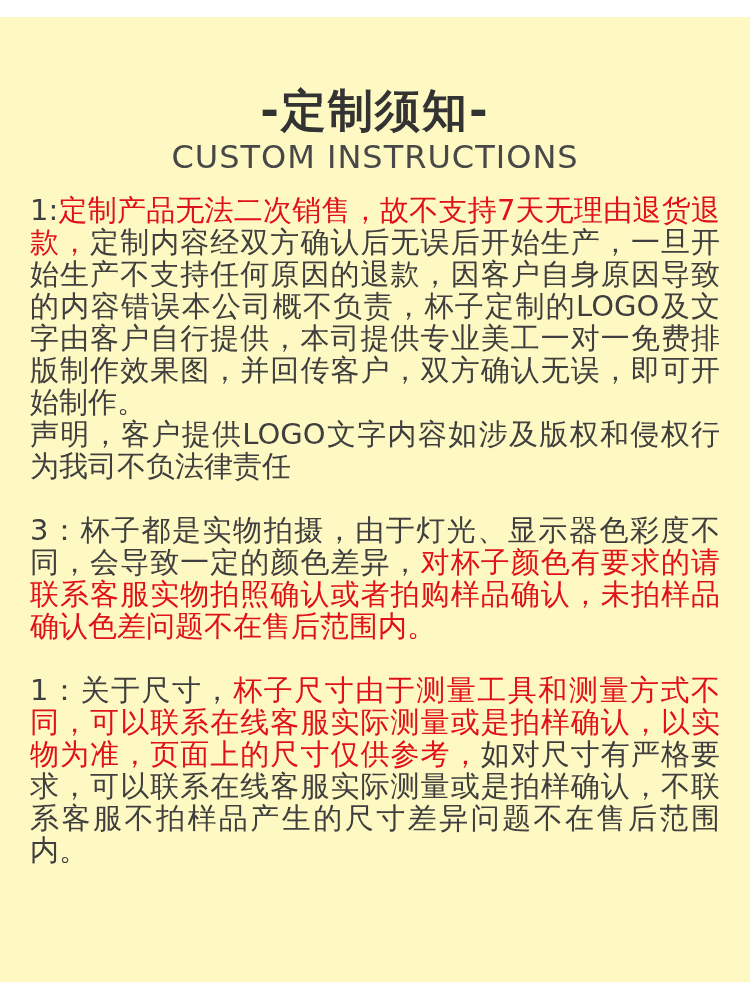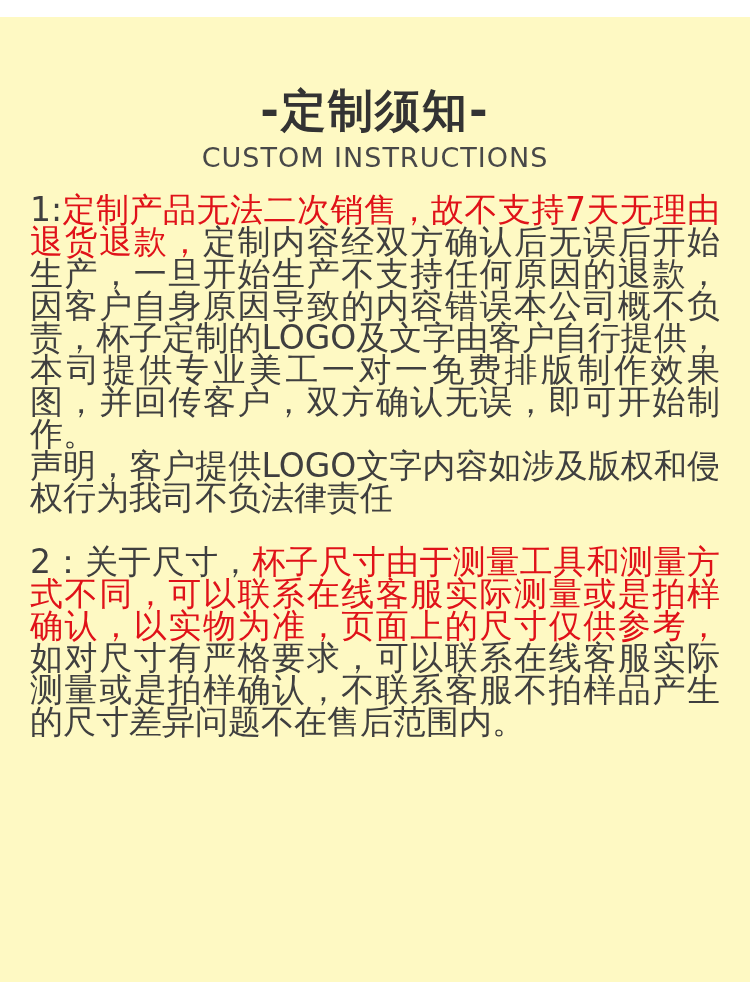--- a/index.html
+++ b/index.html
@@ -26,32 +26,32 @@
   }
   .title {
     font-size: 45px;
     line-height: 47px;
     font-weight: 700;
     color: var(--heading-color);
     letter-spacing: 2px;
   }
   .subtitle {
     margin-top: 9px;
-    font-size: 27px;
+    font-size: 32px;
     line-height: 29px;
     font-weight: 400;
     color: #484848;
     letter-spacing: 1px;
   }
   .content {
     padding: 22px 30px 0 30px;
   }
   .para {
     margin: 0 0 32px 0;
-    font-size: 33px;
+    font-size: 29px;
     line-height: 32px;
     color: var(--body-color);
     text-align: justify;
     white-space: pre-wrap;
     word-break: break-all;
   }
   .para:last-child { margin-bottom: 0; }
   .seg { color: var(--body-color); }
   .seg.red { color: var(--red-color); }
 </style>
@@ -59,15 +59,16 @@
 <body>
 
 <div class="page">
   <div class="header">
     <div class="title">-定制须知-</div>
     <div class="subtitle">CUSTOM INSTRUCTIONS</div>
   </div>
   <div class="content">
       <p class="para"><span class="seg">1:</span><span class="seg red">定制产品无法二次销售，故不支持7天无理由退货退款，</span><span class="seg">定制内容经双方确认后无误后开始生产，一旦开始生产不支持任何原因的退款，因客户自身原因导致的内容错误本公司概不负责，杯子定制的LOGO及文字由客户自行提供，本司提供专业美工一对一免费排版制作效果图，并回传客户，双方确认无误，即可开始制作。
 声明，客户提供LOGO文字内容如涉及版权和侵权行为我司不负法律责任</span></p>
-      <p class="para"><span class="seg">2：关于尺寸，</span><span class="seg red">杯子尺寸由于测量工具和测量方式不同，可以联系在线客服实际测量或是拍样确认，以实物为准，页面上的尺寸仅供参考，</span><span class="seg">如对尺寸有严格要求，可以联系在线客服实际测量或是拍样确认，不联系客服不拍样品产生的尺寸差异问题不在售后范围内。</span></p>
+      <p class="para"><span class="seg">3：杯子都是实物拍摄，由于灯光、显示器色彩度不同，会导致一定的颜色差异，</span><span class="seg red">对杯子颜色有要求的请联系客服实物拍照确认或者拍购样品确认，未拍样品确认色差问题不在售后范围内。</span></p>
+      <p class="para"><span class="seg">1：关于尺寸，</span><span class="seg red">杯子尺寸由于测量工具和测量方式不同，可以联系在线客服实际测量或是拍样确认，以实物为准，页面上的尺寸仅供参考，</span><span class="seg">如对尺寸有严格要求，可以联系在线客服实际测量或是拍样确认，不联系客服不拍样品产生的尺寸差异问题不在售后范围内。</span></p>
     </div>
 </div>
 
 </body></html>

